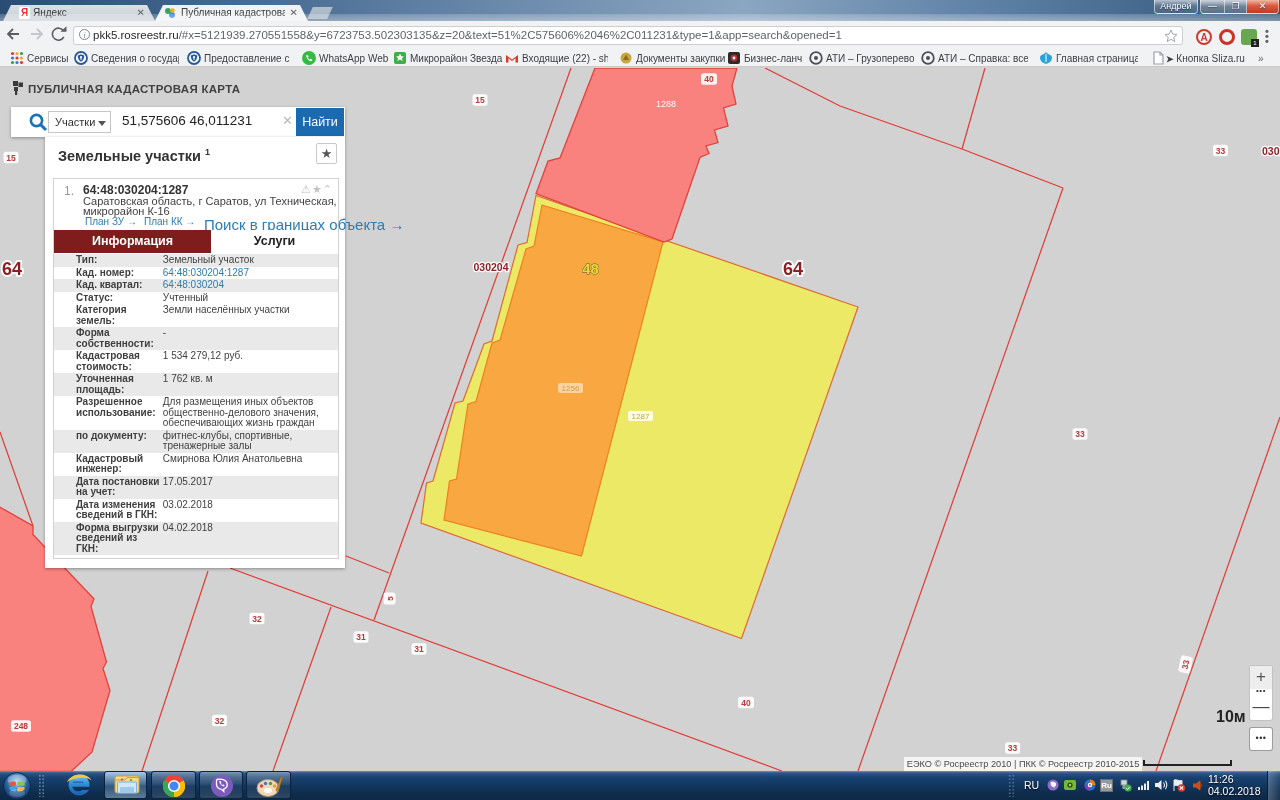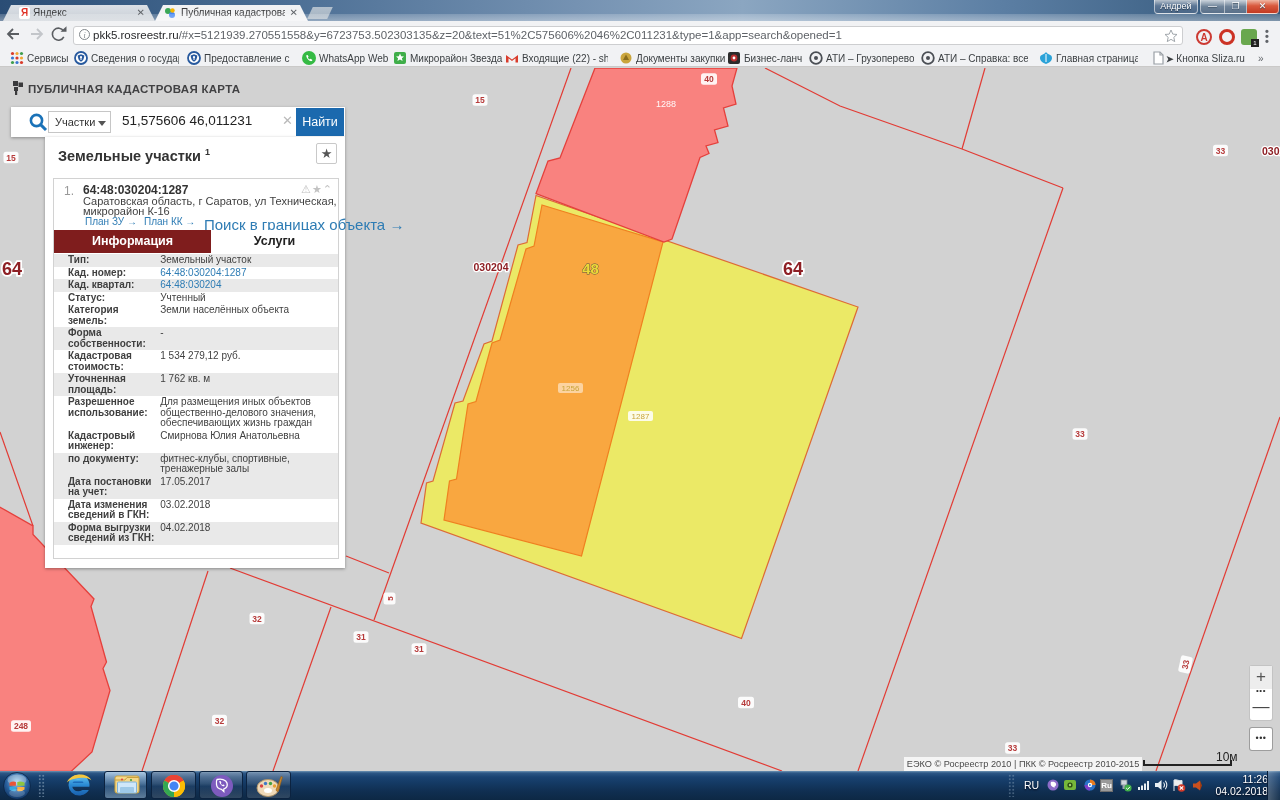--- a/index.html
+++ b/index.html
@@ -58,40 +58,40 @@
 .cnum{position:absolute;left:10px;top:5px;color:#999;font-size:12px}
 .ckad{position:absolute;left:29px;top:4px;font-size:12px;font-weight:bold;color:#333}
 .cico{position:absolute;right:5px;top:4px;color:#c2c2c2;font-size:11px;letter-spacing:1px}
 .caddr{position:absolute;left:29px;top:17px;font-size:11px;color:#3f3f3f;line-height:10px}
 .clinks{position:absolute;left:0;top:37px;font-size:10px;color:#2e7cb4;white-space:nowrap;width:284px;height:13px}
 .clinks span{position:absolute}
 .ctabs{position:absolute;left:0;top:51px;width:284px;height:23px;display:flex;font-size:12.5px;font-weight:bold}
 .ctabs .t1{width:157px;background:#7f1d1d;color:#fff;text-align:center;line-height:23px}
 .ctabs .t2{width:127px;background:#fff;color:#222;text-align:center;line-height:23px}
 #tbl{position:absolute;left:0;top:75px;width:284px;font-size:10px;color:#3f3f3f}
-#tbl .row{display:flex;line-height:10.5px;padding:1px 4px}
+#tbl .row{display:flex;line-height:10.5px;padding:1px 12px}
 #tbl .row.g{background:#e9e9e9}
 #tbl .l{width:103px;padding-left:10px;font-weight:bold}
 #tbl .v{width:181px;padding-left:2px}
 #tbl .v a{color:#2e7cb4;text-decoration:none}
 
 #attrib{position:absolute;left:904px;top:757px;width:238px;height:14px;background:rgba(255,255,255,.78);white-space:nowrap;font-size:9.2px;color:#4a4a4a;text-align:center;line-height:14px}
 #scalebar{position:absolute;left:1143px;top:760px;width:89px;height:6px;border-left:2px solid #222;border-right:2px solid #222;border-bottom:2px solid #222;z-index:5}
-#scaletxt{position:absolute;left:1216px;top:750px;font-size:12px;color:#222;font-weight:normal}
+#scaletxt{position:absolute;left:1216px;top:708px;font-size:16px;color:#222;font-weight:bold}
 #zoomctl{position:absolute;left:1250px;top:666px;width:22px;height:54px;background:#fff;border-radius:2px;box-shadow:0 0 0 1px #c3c3c3}
 #zoomctl .zp{height:23px;background:#ededed;color:#555;font-size:17px;text-align:center;line-height:22px}
 #zoomctl .zd{height:8px;color:#333;font-size:8px;text-align:center;line-height:4px;letter-spacing:.5px}
 #zoomctl .zm{height:23px;color:#444;font-size:17px;text-align:center;line-height:19px}
 #zoombtn{position:absolute;left:1250px;top:728px;width:22px;height:22px;background:#fff;border-radius:2px;box-shadow:0 0 0 1px #9d9d9d;color:#333;font-size:9px;text-align:center;line-height:20px;letter-spacing:.5px}
 
 #taskbar{position:absolute;left:0;top:771px;width:1280px;height:29px;
  background:linear-gradient(180deg,#6f94b5 0,#2d5786 2px,#1a4372 6px,#143a64 12px,#102f52 20px,#0d2844 29px)}
 .tbtn{position:absolute;top:0px;width:45px;height:28px;border:1px solid #0c2340;border-radius:3px;background:linear-gradient(180deg,rgba(255,255,255,.32),rgba(255,255,255,.12) 45%,rgba(255,255,255,.04) 55%,rgba(255,255,255,.14))}
 .tbtn.active{background:linear-gradient(180deg,rgba(210,235,255,.75),rgba(160,200,235,.4) 45%,rgba(120,170,215,.3) 55%,rgba(190,225,255,.45))}
-#clock{position:absolute;left:1208px;top:2px;width:60px;text-align:right;color:#fff;font-size:10.5px;line-height:12px;text-shadow:0 1px 2px #001}
+#clock{position:absolute;left:1208px;top:2px;width:60px;text-align:left;color:#fff;font-size:10.5px;line-height:12px;text-shadow:0 1px 2px #001}
 #showdesk{position:absolute;left:1267px;top:0;width:13px;height:29px;border-left:1px solid #0a1e38;background:linear-gradient(90deg,rgba(255,255,255,.25),rgba(255,255,255,.05))}
 .trayic{position:absolute;top:8px}
 </style></head>
 <body>
 
 <div id="titlebar">
  <div class="tab tab1">
       <div class="bg"></div>
       <div class="favyandex">Я</div>
       <div class="ttl">Яндекс</div>
@@ -369,45 +369,45 @@
    <div class="row g ">
           <div class="l">Кад. квартал:</div>
           <div class="v"><a>64:48:030204</a></div>
         </div>
    <div class="row ">
           <div class="l">Статус:</div>
           <div class="v">Учтенный</div>
         </div>
    <div class="row ">
           <div class="l">Категория земель:</div>
-          <div class="v">Земли населённых объекта</div>
+          <div class="v">Земли населённых участки</div>
         </div>
    <div class="row g ">
           <div class="l">Форма собственности:</div>
           <div class="v">-</div>
         </div>
    <div class="row ">
           <div class="l">Кадастровая стоимость:</div>
           <div class="v">1 534 279,12 руб.</div>
         </div>
    <div class="row g ">
           <div class="l">Уточненная площадь:</div>
           <div class="v">1 762 кв. м</div>
         </div>
    <div class="row ">
           <div class="l">Разрешенное использование:</div>
           <div class="v">Для размещения иных объектов общественно-делового значения, обеспечивающих жизнь граждан</div>
         </div>
+   <div class="row g ">
+          <div class="l">по документу:</div>
+          <div class="v">фитнес-клубы, спортивные, тренажерные залы</div>
+        </div>
    <div class="row ">
           <div class="l">Кадастровый инженер:</div>
           <div class="v">Смирнова Юлия Анатольевна</div>
-        </div>
-   <div class="row g ">
-          <div class="l">по документу:</div>
-          <div class="v">фитнес-клубы, спортивные, тренажерные залы</div>
         </div>
    <div class="row g ">
           <div class="l">Дата постановки на учет:</div>
           <div class="v">17.05.2017</div>
         </div>
    <div class="row ">
           <div class="l">Дата изменения сведений в ГКН:</div>
           <div class="v">03.02.2018</div>
         </div>
    <div class="row g ">

